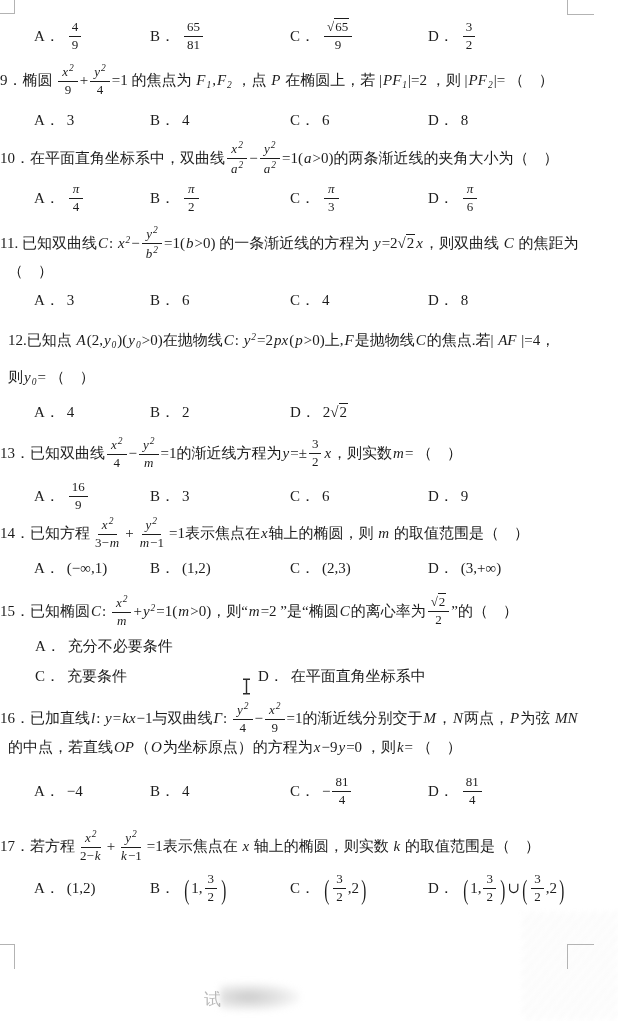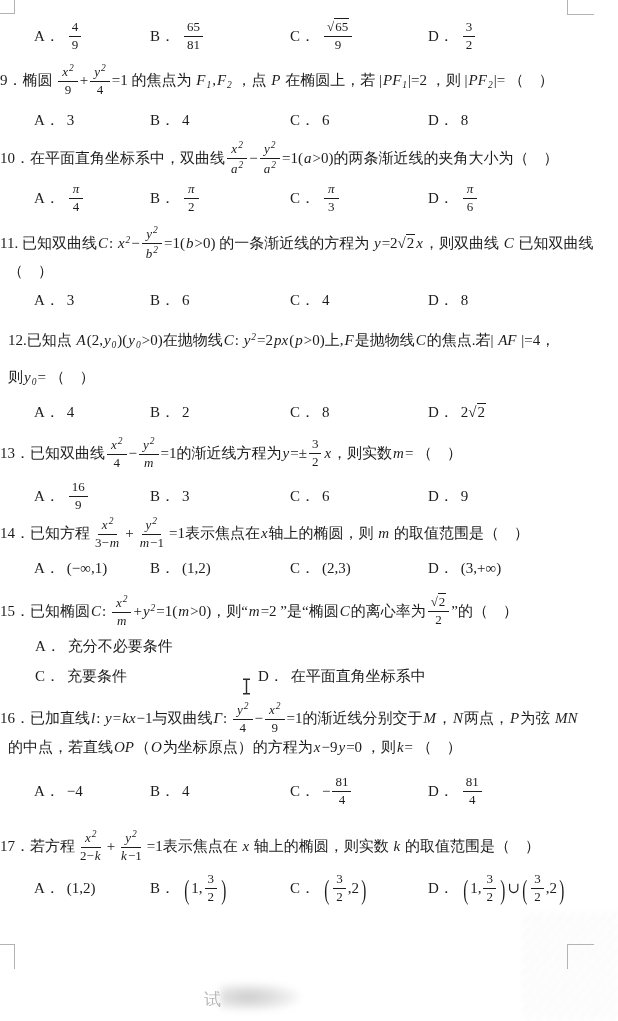--- a/index.html
+++ b/index.html
@@ -123,34 +123,33 @@
               <span class="fd"><span class="t">3</span></span>
             </span></span></div>
         <div class="cell"><span class="lab">D．</span><span class="ob"><span class="f">
               <span class="fn"><span class="v">π</span></span>
               <span class="fd"><span class="t">6</span></span>
             </span></span></div>
       </div>
     <div class="row r5 q"><span class="t">11. 已知双曲线</span><span class="v">C</span><span class="t">: </span><span class="v">x<span class="sup">2</span></span><span class="t">−</span><span class="f">
           <span class="fn"><span class="v">y<span class="sup">2</span></span></span>
           <span class="fd"><span class="v">b<span class="sup">2</span></span></span>
-        </span><span class="t">=1(</span><span class="v">b</span><span class="t">&gt;0) 的一条渐近线的方程为 </span><span class="v">y</span><span class="t">=2</span><span class="rr"><span class="rs">√</span><span class="rb"><span class="t">2</span></span></span><span class="v">x</span><span class="t">，则双曲线 </span><span class="v">C</span><span class="t"> 已知双曲线</span></div>
+        </span><span class="t">=1(</span><span class="v">b</span><span class="t">&gt;0) 的一条渐近线的方程为 </span><span class="v">y</span><span class="t">=2</span><span class="rr"><span class="rs">√</span><span class="rb"><span class="t">2</span></span></span><span class="v">x</span><span class="t">，则双曲线 </span><span class="v">C</span><span class="t"> 的焦距为</span></div>
     <div class="row r6 qp"><span class="t">（　）</span></div>
     <div class="row r7 opts plain">
         <div class="cell"><span class="lab">A．</span><span class="ob"><span class="t">3</span></span></div>
         <div class="cell"><span class="lab">B．</span><span class="ob"><span class="t">6</span></span></div>
         <div class="cell"><span class="lab">C．</span><span class="ob"><span class="t">4</span></span></div>
         <div class="cell"><span class="lab">D．</span><span class="ob"><span class="t">8</span></span></div>
       </div>
     <div class="row r8 qp"><span class="t">12.已知点 </span><span class="v">A</span><span class="t">(2,</span><span class="v">y<span class="sub">0</span></span><span class="t">)(</span><span class="v">y<span class="sub">0</span></span><span class="t">&gt;0)在抛物线</span><span class="v">C</span><span class="t">: </span><span class="v">y<span class="sup">2</span></span><span class="t">=2</span><span class="v">px</span><span class="t">(</span><span class="v">p</span><span class="t">&gt;0)上,</span><span class="v">F</span><span class="t">是抛物线</span><span class="v">C</span><span class="t">的焦点.若| </span><span class="v">AF</span><span class="t"> |=4，</span></div>
     <div class="row r9 qp"><span class="t">则</span><span class="v">y<span class="sub">0</span></span><span class="t">= （　）</span></div>
     <div class="row r10 opts plain">
         <div class="cell"><span class="lab">A．</span><span class="ob"><span class="t">4</span></span></div>
         <div class="cell"><span class="lab">B．</span><span class="ob"><span class="t">2</span></span></div>
-        <div class="cell"><span class="lab">C．</span><span class="ob"><span class="t">8</span></span></div>
         <div class="cell"><span class="lab">D．</span><span class="ob"><span class="t">2</span><span class="rr"><span class="rs">√</span><span class="rb"><span class="t">2</span></span></span></span></div>
       </div>
     <div class="row r11 q"><span class="t">13．已知双曲线</span><span class="f">
           <span class="fn"><span class="v">x<span class="sup">2</span></span></span>
           <span class="fd"><span class="t">4</span></span>
         </span><span class="t">−</span><span class="f">
           <span class="fn"><span class="v">y<span class="sup">2</span></span></span>
           <span class="fd"><span class="v">m</span></span>
         </span><span class="t">=1的渐近线方程为</span><span class="v">y</span><span class="t">=±</span><span class="f">
           <span class="fn"><span class="t">3</span></span>

